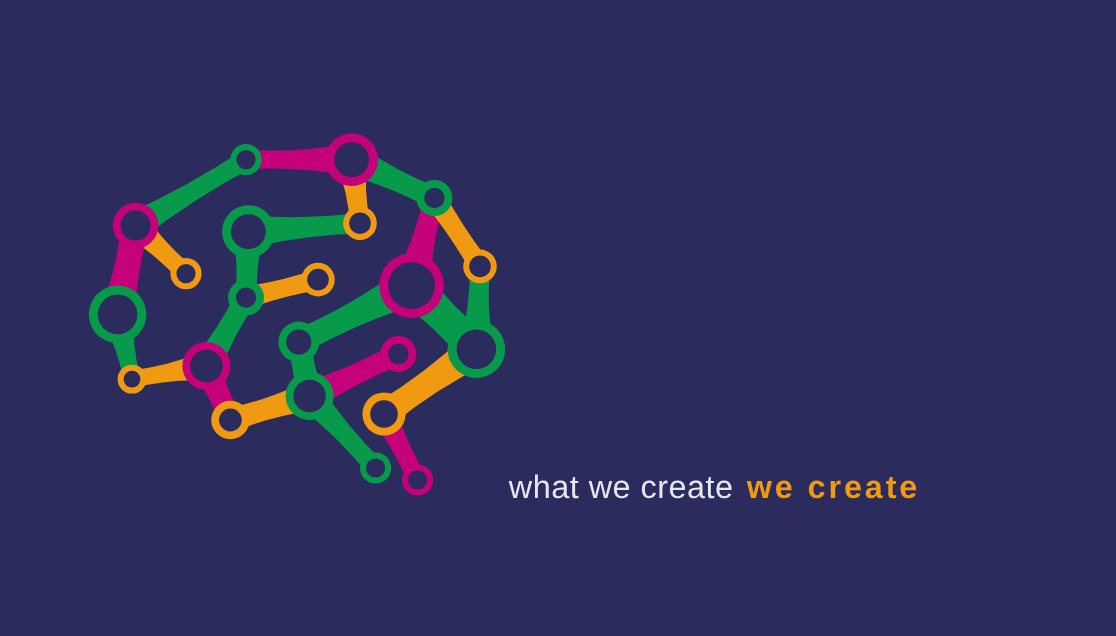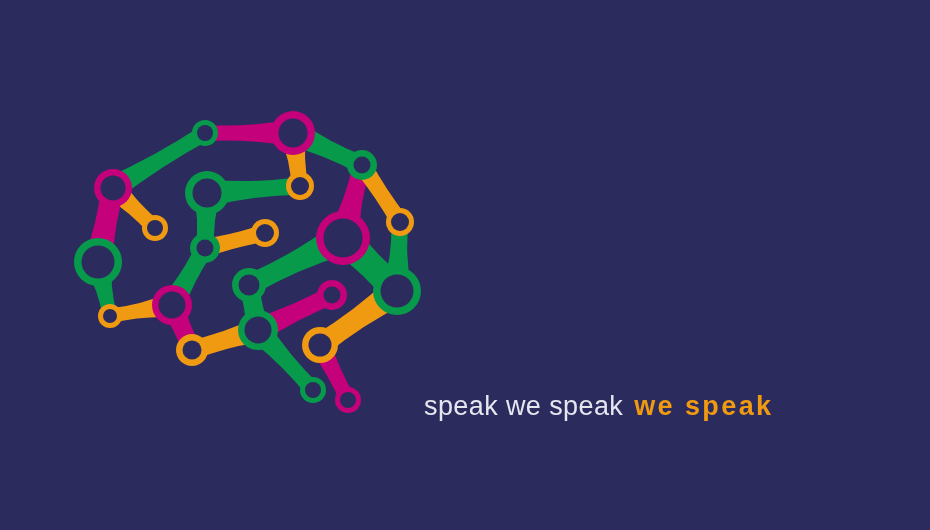--- a/index.html
+++ b/index.html
@@ -126,17 +126,17 @@
           <circle cx="397" cy="291" r="16.5" fill="#2b2b5e"></circle>
           <circle cx="313" cy="390" r="13" fill="#079a4b"></circle>
           <circle cx="313" cy="390" r="8" fill="#2b2b5e"></circle>
           <circle cx="348" cy="400" r="13" fill="#c4007a"></circle>
           <circle cx="348" cy="400" r="8" fill="#2b2b5e"></circle>
         </g>
     </svg>
   </div>
 
   <div id="tagline">
-    <span class="tagline-light">speak we speak</span>
-    <span class="tagline-accent">we speak</span>
+    <span class="tagline-light">what we create</span>
+    <span class="tagline-accent">we create</span>
   </div>
 
 </div>
 
 </body></html>

